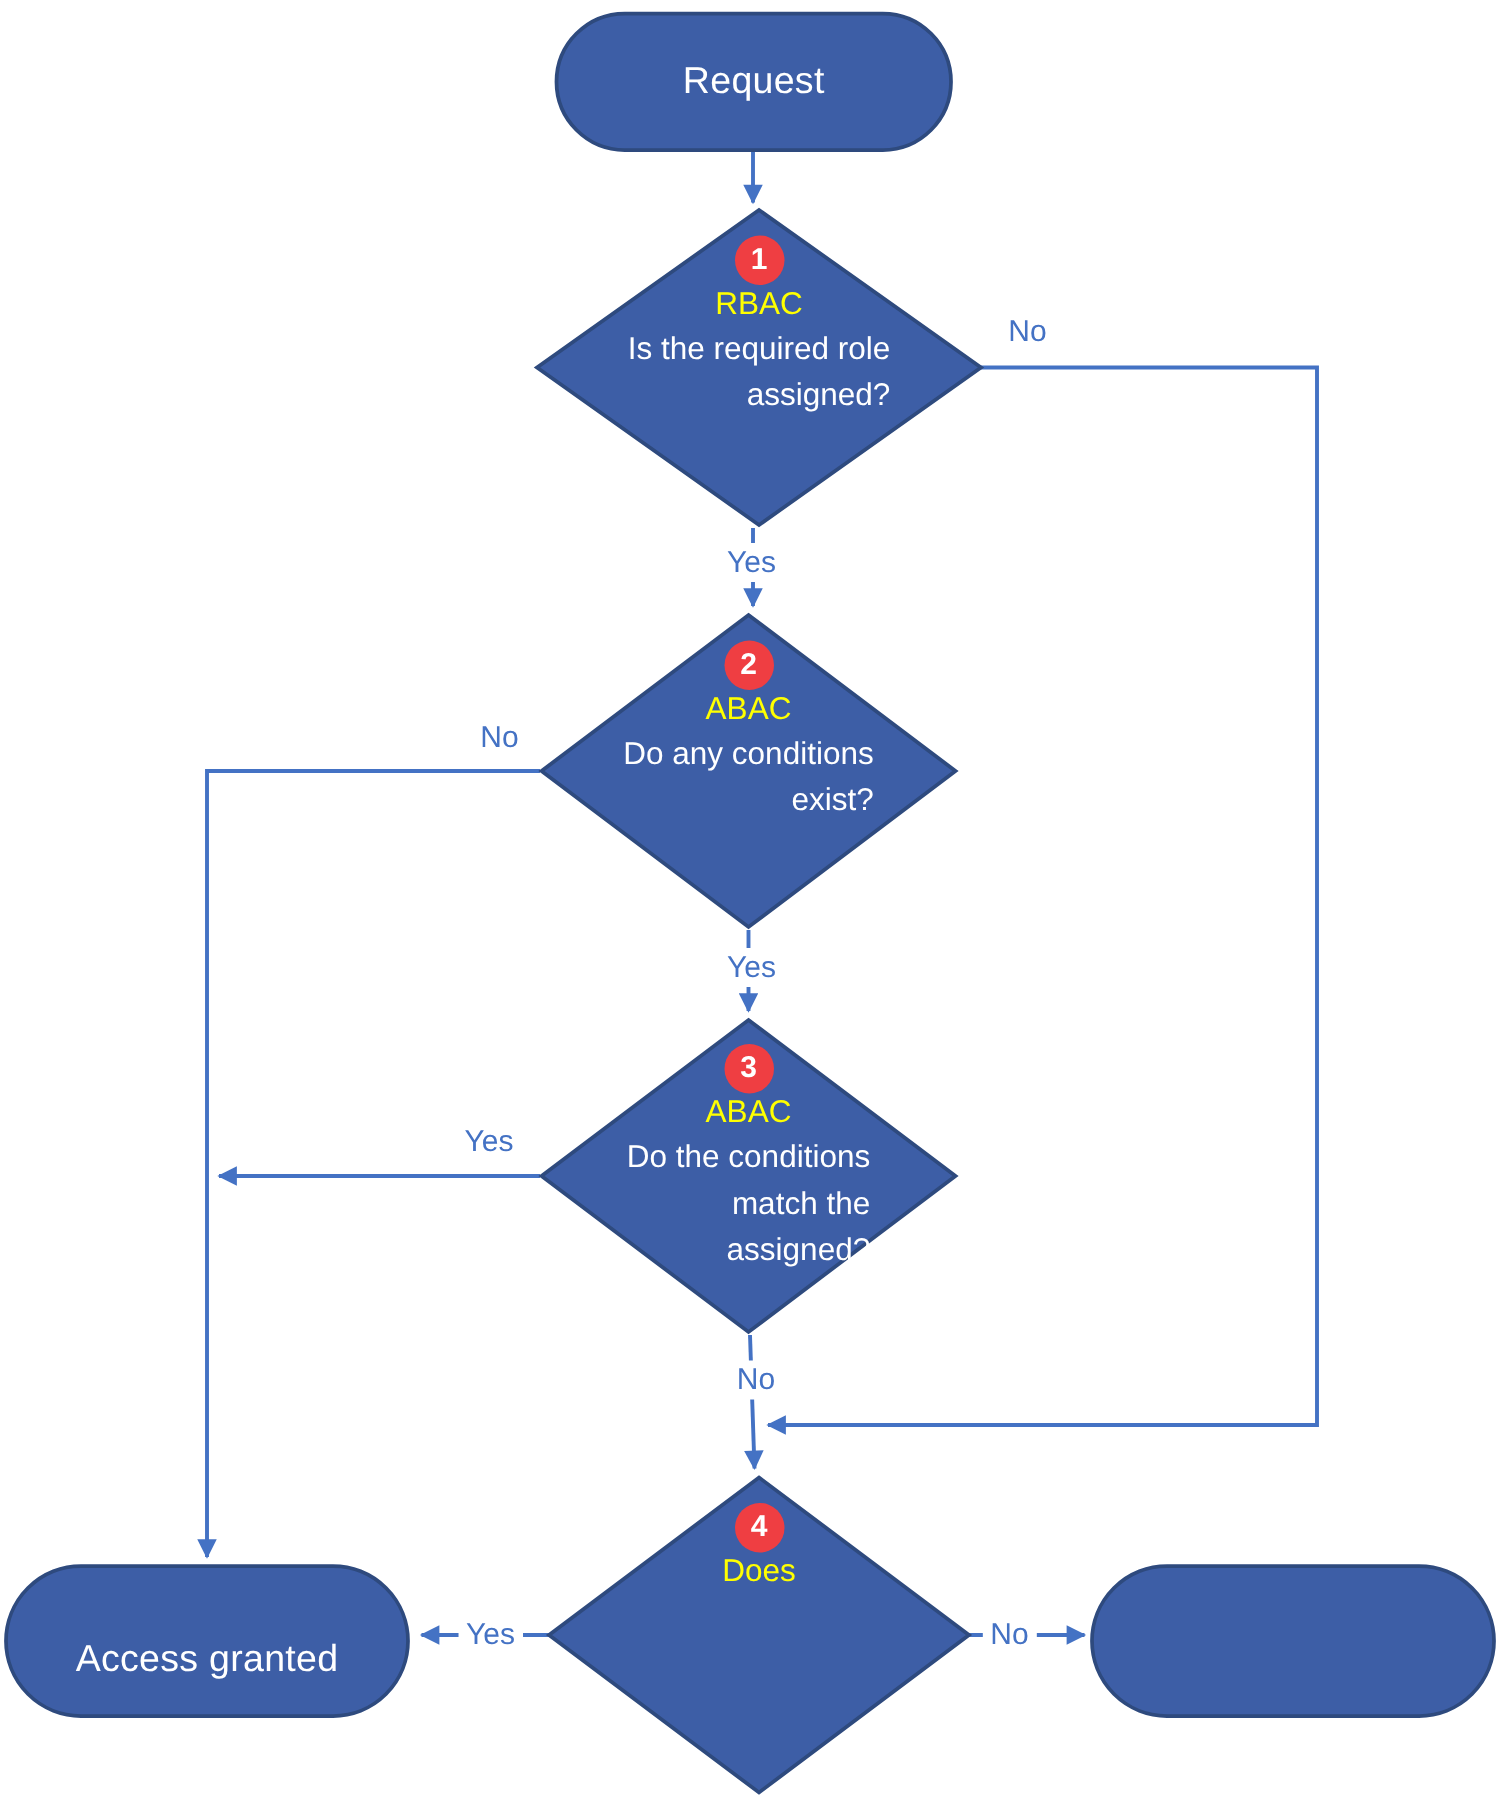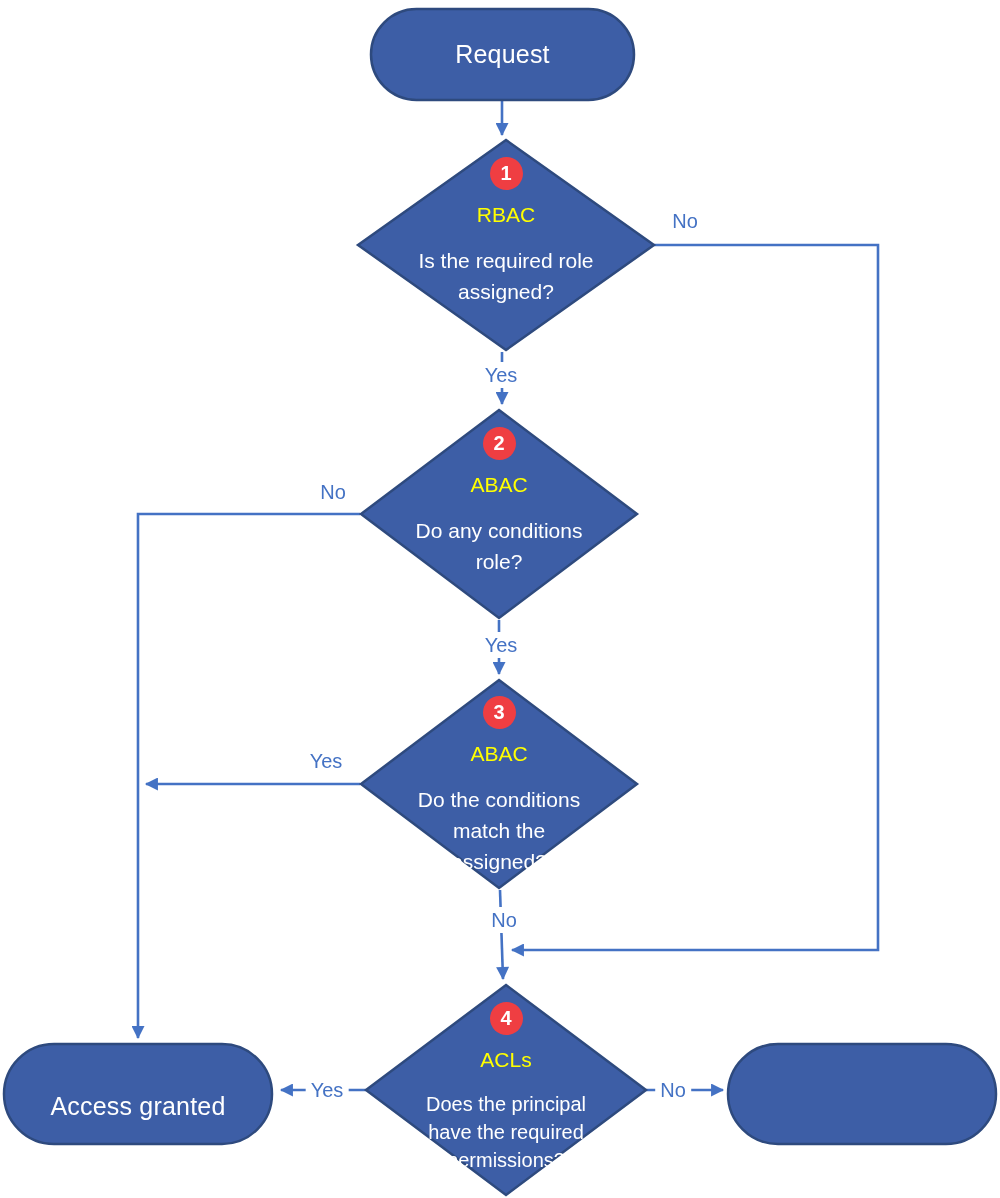--- a/index.html
+++ b/index.html
@@ -24,22 +24,22 @@
   }
   .diamond-content{
     position:absolute;display:flex;flex-direction:column;align-items:center;
     text-align:center;width:240px;
   }
   .badge{
     width:33px;height:33px;border-radius:50%;background:var(--badge_fill);
     color:#fff;font-size:20px;font-weight:600;display:flex;align-items:center;justify-content:center;
     flex:0 0 auto;
   }
-  .category{color:var(--category_color);font-size:21px;margin-top:12px;line-height:26px;}
-  .question{color:var(--node_text);font-size:21px;line-height:31px;margin-top:17px;white-space:pre-line;}
+  .category{color:var(--category_color);font-size:21px;margin-top:0;line-height:26px;}
+  .question{color:var(--node_text);font-size:21px;line-height:31px;margin-top:1px;white-space:pre-line;text-align:right;}
   .question.small{font-size:20px;line-height:28px;}
   .edge-label{
     position:absolute;transform:translate(-50%,-50%);
     color:var(--connector);font-size:20px;line-height:26px;
   }
   .edge-label.on-line{background:var(--page_bg);padding:0 5px;}
 </style>
 </head>
 <body>
 
@@ -77,37 +77,34 @@
     <div class="badge">1</div>
     <div class="category">RBAC</div>
     <div class="question">Is the required role
 assigned?</div>
   </div>
 
   <div class="diamond-content" style="left:379px;top:427px;">
     <div class="badge">2</div>
     <div class="category">ABAC</div>
     <div class="question">Do any conditions
-role?</div>
+exist?</div>
   </div>
 
   <div class="diamond-content" style="left:379px;top:696px;">
     <div class="badge">3</div>
     <div class="category">ABAC</div>
     <div class="question">Do the conditions
 match the
 assigned?</div>
   </div>
 
   <div class="diamond-content" style="left:386px;top:1002px;">
     <div class="badge">4</div>
-    <div class="category">ACLs</div>
-    <div class="question small">Does the principal
-have the required
-permissions?</div>
+    <div class="category">Does</div>
   </div>
 
   <div class="pill-label" style="left:4px;top:1044px;width:268px;height:125px;">Access granted</div>
 
   <div class="edge-label" style="left:685px;top:221px;">No</div>
   <div class="edge-label on-line" style="left:501px;top:375px;">Yes</div>
   <div class="edge-label" style="left:333px;top:492px;">No</div>
   <div class="edge-label on-line" style="left:501px;top:645px;">Yes</div>
   <div class="edge-label" style="left:326px;top:761px;">Yes</div>
   <div class="edge-label on-line" style="left:504px;top:920px;">No</div>

